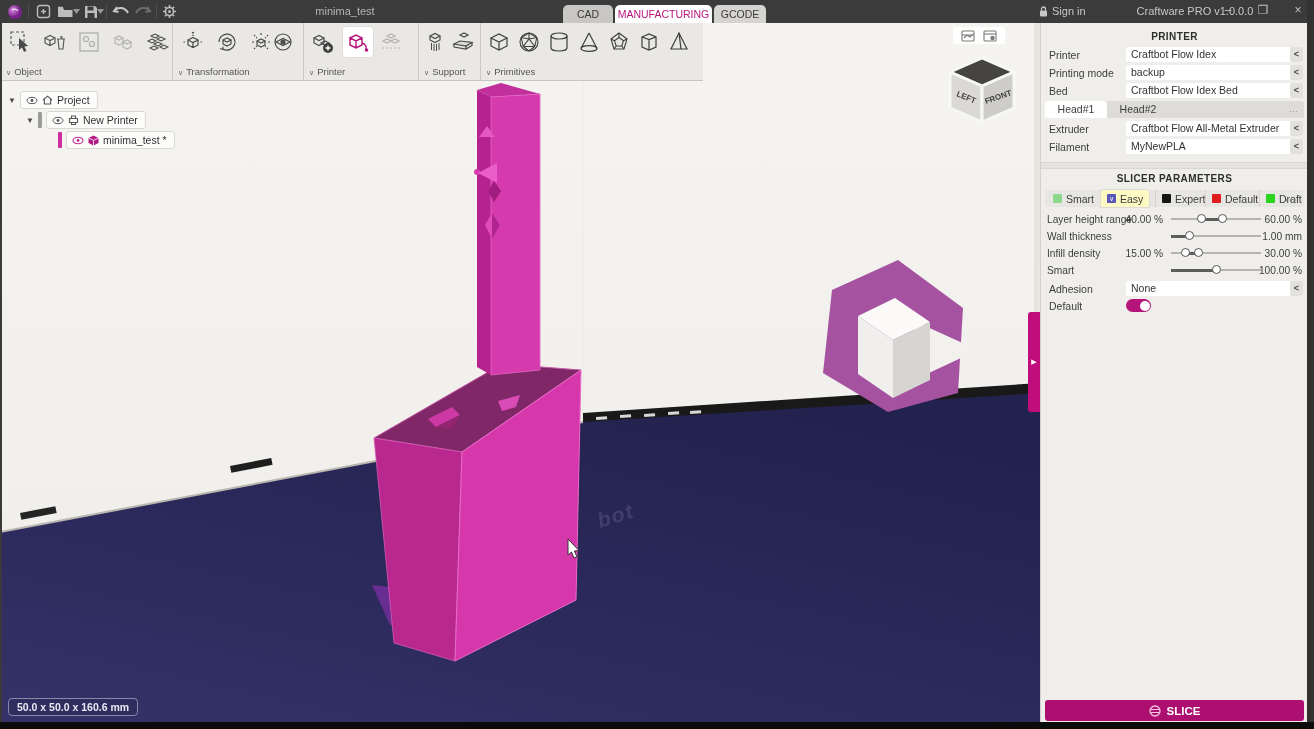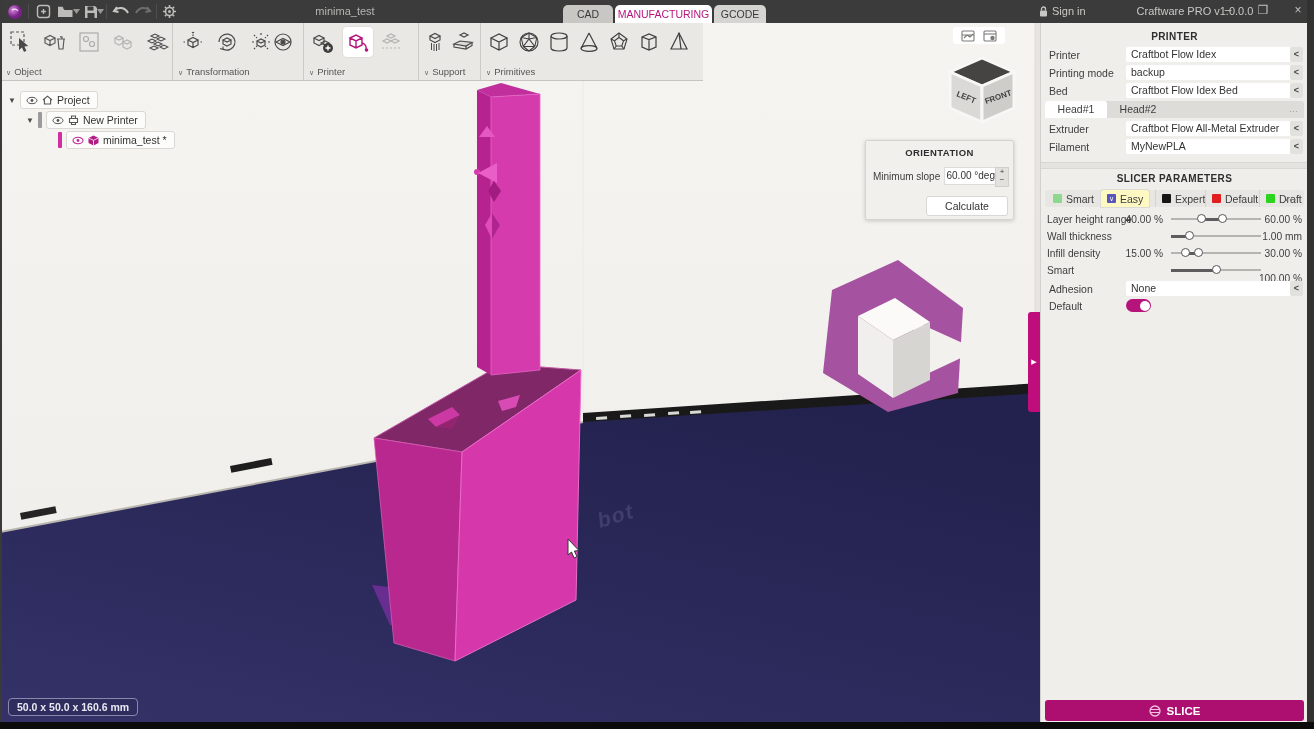--- a/index.html
+++ b/index.html
@@ -489,30 +489,20 @@
             <circle cx="6" cy="4.5" r="1.4" fill="#c02a97"></circle>
           </svg>
         <svg width="11" height="11">
             <polygon points="5.5,0.5 10.5,3 10.5,8 5.5,10.5 0.5,8 0.5,3" fill="#b21b85"></polygon>
             <path d="M0.5,3 L5.5,5.3 L10.5,3 M5.5,5.3 V10.5" stroke="#fff" stroke-width="0.8" fill="none"></path>
           </svg>
         <span>minima_test *</span>
       </span>
     </div>
 
-    <div class="orient">
-      <div class="otitle">ORIENTATION</div>
-      <div class="olabel">Minimum slope</div>
-      <div class="ofield">60.00 °deg</div>
-      <div class="ospin">
-        <span>+</span>
-        <span>−</span>
-      </div>
-      <div class="obtn">Calculate</div>
-    </div>
 
     <div class="viewicons">
       <svg width="14" height="12">
           <g stroke="#7a7a78" fill="none" stroke-width="1.1">
             <rect x="1" y="1" width="12" height="10" rx="1"></rect>
             <path d="M3,8 l3,-3 3,2 3,-3 M1,5 h12"></path>
           </g>
         </svg>
       <svg width="14" height="12">
           <g stroke="#7a7a78" fill="none" stroke-width="1.1">
@@ -630,21 +620,21 @@
       </div>
       <span class="sl-right" style="top:225px">30.00 %</span>
     </div>
     <div>
       <span class="sl-label" style="top:242px">Smart</span>
       <div class="sl-track" style="top:241px">
         <div class="rail"></div>
           <div class="seg" style="left:0;width:50%"></div>
         <div class="knob" style="left:calc(50% - 4px)"></div>
       </div>
-      <span class="sl-right" style="top:250px">100.00 %</span>
+      <span class="sl-right" style="top:242px">100.00 %</span>
     </div>
 
     <div class="prow-label" style="top:260px">Adhesion</div>
     <div class="pfield" style="top:258px">None</div>
     <div class="pchev" style="top:258px">&lt;</div>
 
     <div class="prow-label" style="top:277px">Default</div>
     <div class="toggle" style="top:276px">
         <div class="tknob"></div>
       </div>

